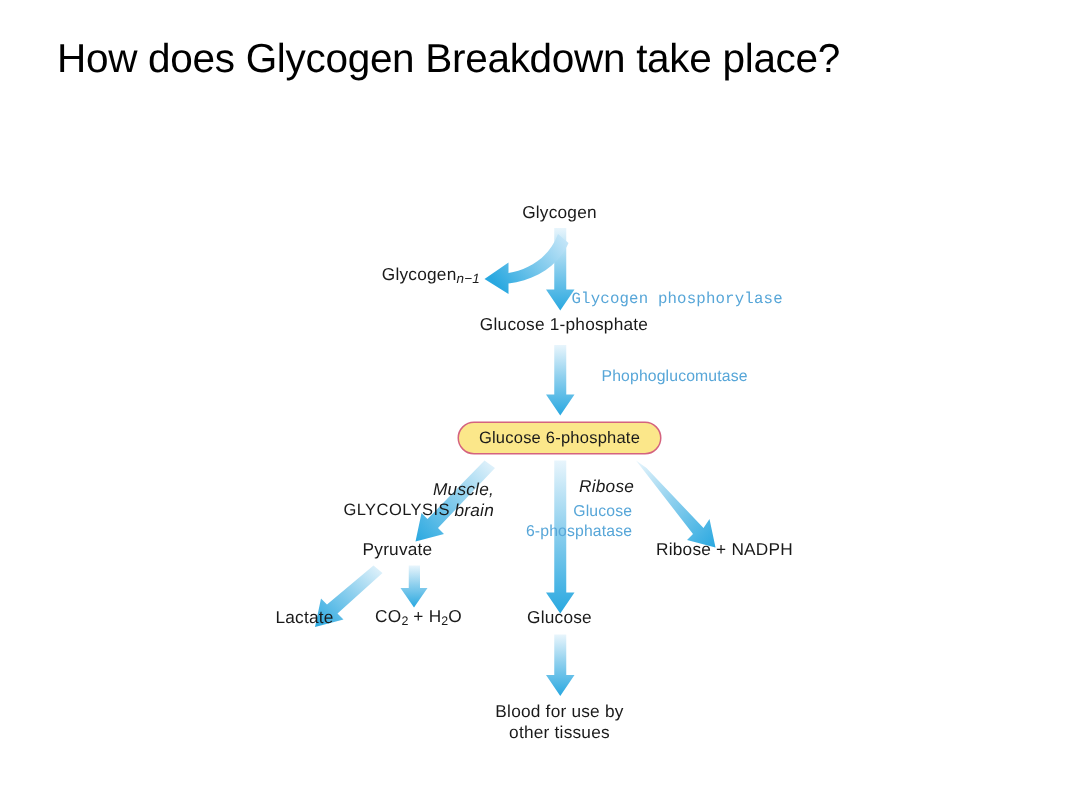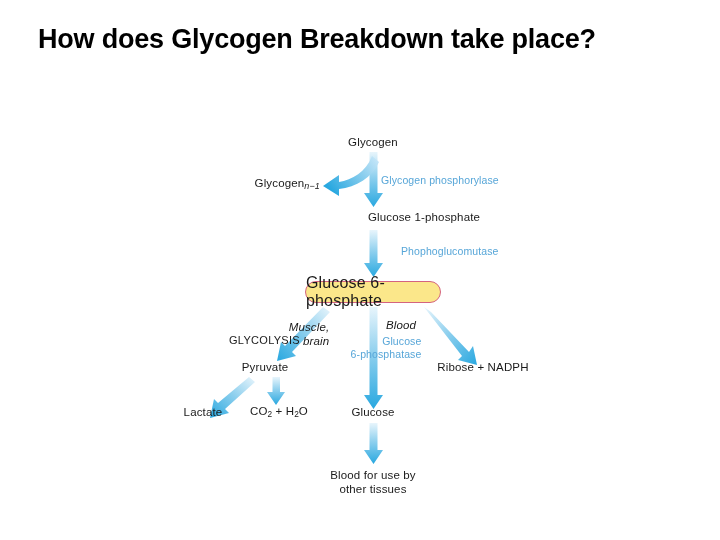--- a/index.html
+++ b/index.html
@@ -17,21 +17,21 @@
   }
 
   
   #slide-title {
     position: absolute;
     left: 38px;
     top: 22px;
     width: 640px;
     font-size: 27px;
     line-height: 1.32;
-    font-weight: 700;
+    font-weight: 400;
     letter-spacing: -0.2px;
     color: #000000;
     white-space: pre-wrap;
   }
 
   
   #diagram {
     position: absolute;
     left: 0;
     top: 0;
@@ -97,21 +97,21 @@
     top: 281px;
     width: 136px;
     height: 22px;
     box-sizing: border-box;
     background: #fbe78a;
     border: 1.8px solid #d4637f;
     border-radius: 11px;
     display: flex;
     align-items: center;
     justify-content: center;
-    font-size: 16px;
+    font-size: 11px;
     color: #1a1a1a;
     letter-spacing: 0.15px;
   }
 </style>
 </head>
 <body>
 
 <div id="slide-title">How does Glycogen Breakdown take place?</div>
 
 <div id="diagram">
@@ -179,34 +179,34 @@
 
     <g>
       <path d="M 369.5 423 L 377.5 423 L 377.5 450 L 383 450 L 373.5 464 L 364 450 L 369.5 450 Z" fill="url(#gradV)"></path>
     </g>
   </svg>
 
   <div class="node" style="left:373px; top:142px;">Glycogen</div>
 
   <div class="node right" style="left:320px; top:184px;"><span>Glycogen</span><span class="subi">n−1</span></div>
 
-  <div class="node enzyme left" style="left:381px; top:180px;">Glycogen phosphorylase</div>
-
-  <div class="node" style="left:376px; top:217px;margin-left:48px;">Glucose 1-phosphate</div>
+  <div class="node enzyme left" style="left:381px; top:200px;font-family:Liberation Mono, monospace;">Glycogen phosphorylase</div>
+
+  <div class="node" style="left:376px; top:217px;">Glucose 1-phosphate</div>
 
   <div class="node enzyme left" style="left:381px; top:251px;padding-left:20px;">Phophoglucomutase</div>
 
   <div id="g6p-box">Glucose 6-phosphate</div>
 
   <div class="node pathway-caps right" style="left:300px; top:340px;">GLYCOLYSIS</div>
 
   <div class="node tissue multiline lefted" style="left:309px; top:334px;">Muscle,
 brain</div>
 
-  <div class="node tissue left" style="left:386px; top:325px;">Blood</div>
+  <div class="node tissue left" style="left:386px; top:325px;">Ribose</div>
 
   <div class="node enzyme multiline lefted" style="left:386px; top:348px;">Glucose
 6-phosphatase</div>
 
 
   <div class="node" style="left:265px; top:367px;">Pyruvate</div>
 
   <div class="node" style="left:203px; top:412px;">Lactate</div>
 
   <div class="node" style="left:279px; top:412px;"><span>CO</span><span class="sub">2</span><span> + H</span><span class="sub">2</span><span>O</span></div>

